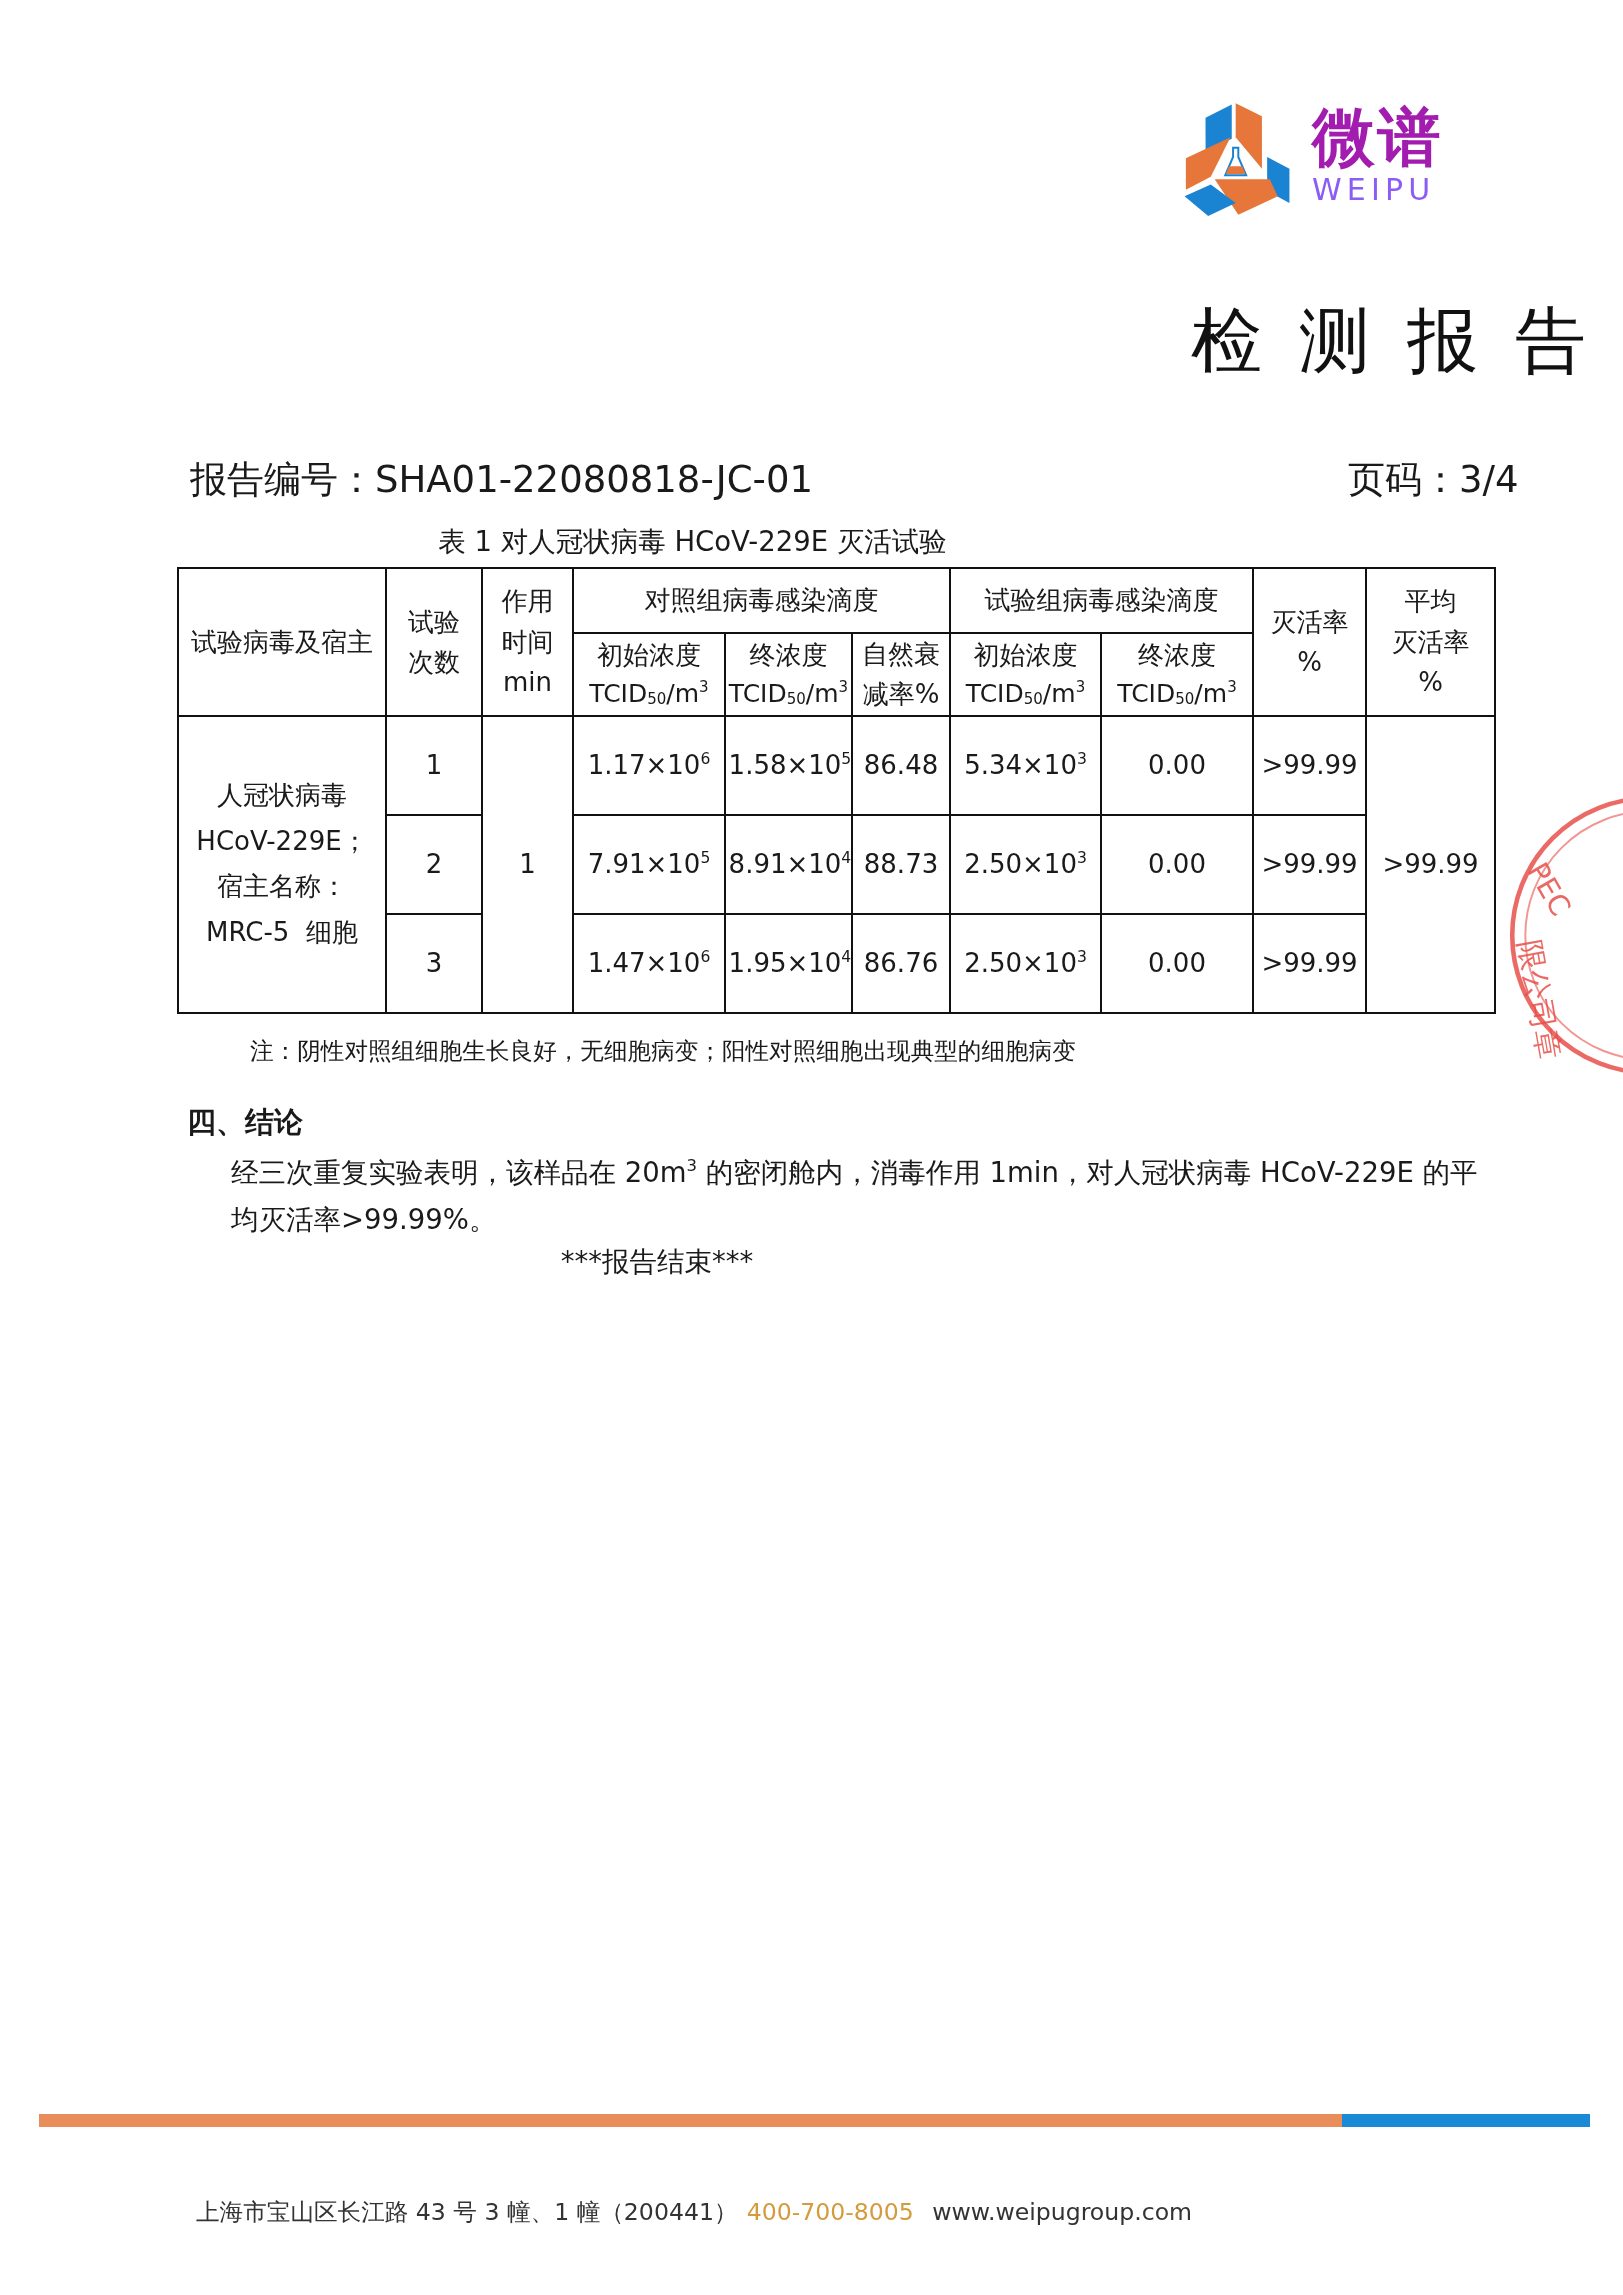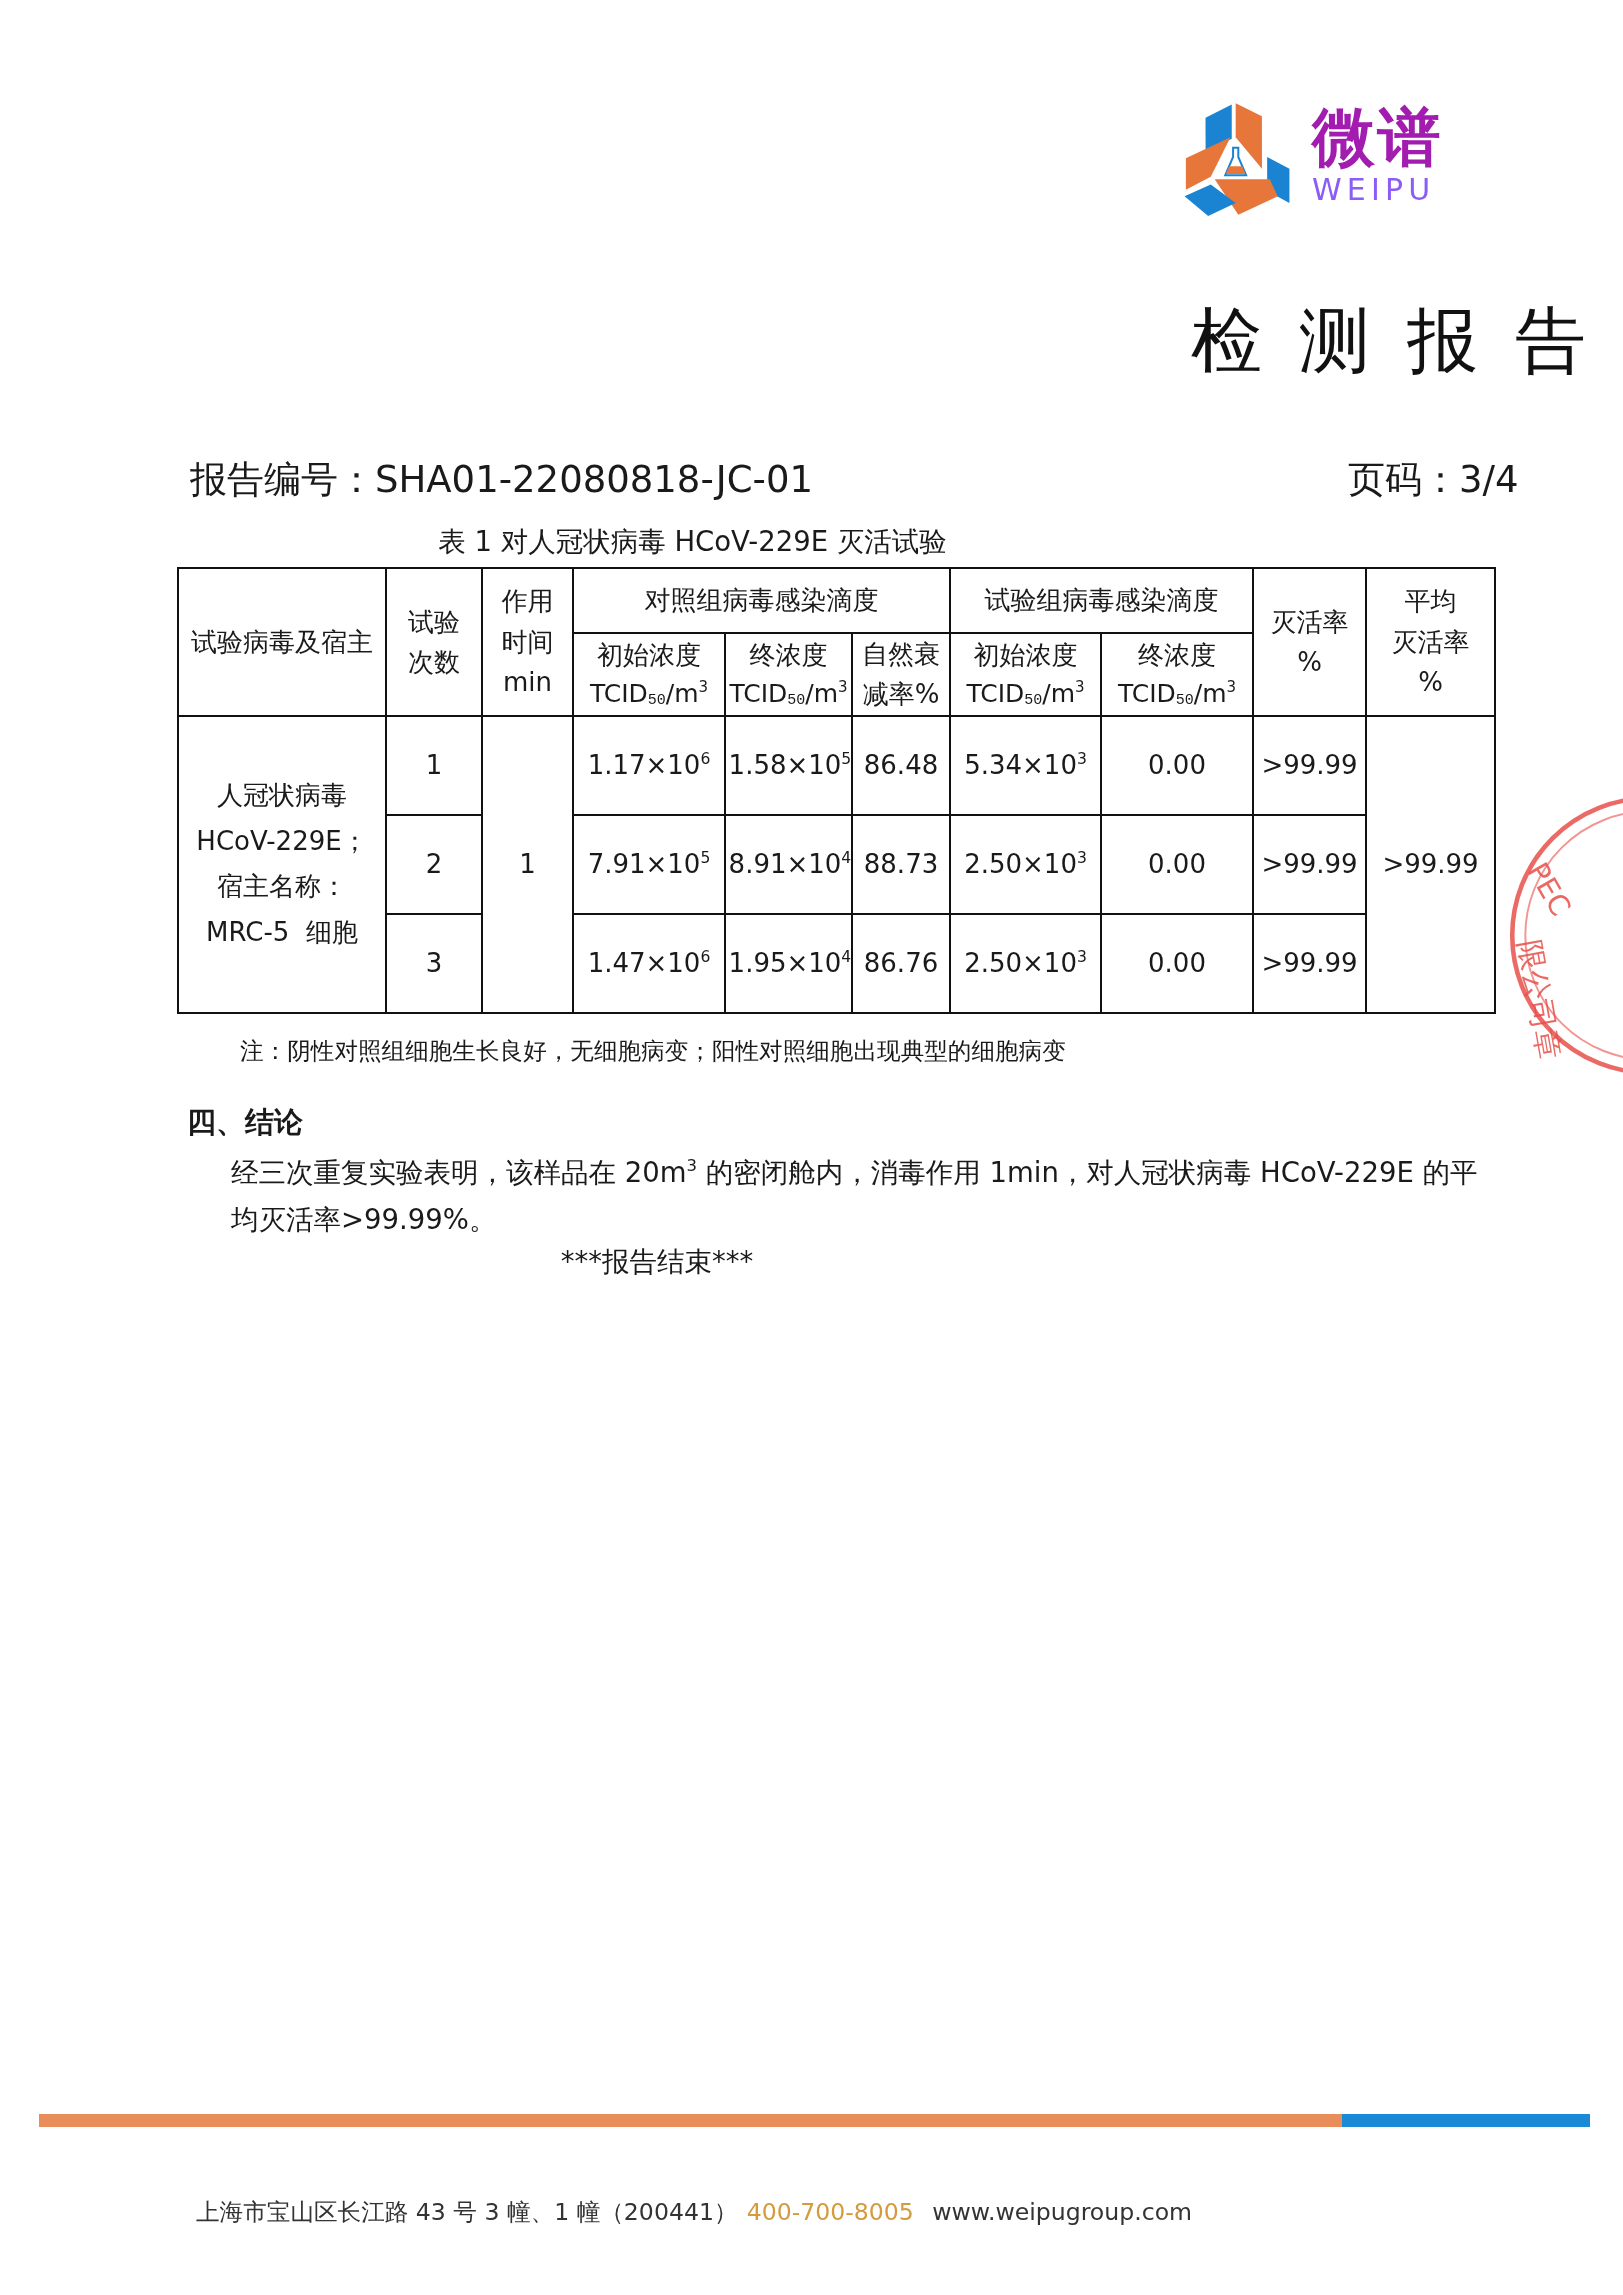--- a/index.html
+++ b/index.html
@@ -24,24 +24,24 @@
   .meta-right { left: 1348px; }
 
   .caption { left: 0; width: 1385px; top: 524px; text-align: center; font-size: 27.5px; }
 
   
   table.results { position: absolute; left: 177px; top: 567px; border-collapse: collapse;
                   table-layout: fixed; width: 1317px; }
   table.results td { border: 2px solid #111; text-align: center; vertical-align: middle;
                      font-size: 26px; line-height: 1.55; padding: 0 2.6px; }
   sup { font-size: 0.6em; vertical-align: 0.65em; line-height: 0; }
-  sub { font-size: 0.6em; vertical-align: -0.15em; line-height: 0; font-family: Liberation Mono, monospace; }
+  sub { font-size: 0.6em; vertical-align: -0.15em; line-height: 0; }
   .unit { font-size: 25px; white-space: nowrap; }
 
-  .note { left: 240px; top: 1035px; font-size: 23.6px; }
+  .note { left: 250px; top: 1035px; font-size: 23.6px; }
 
   .section-title { left: 187px; top: 1103px; font-size: 29px; font-weight: bold; }
   .conclusion { left: 231px; top: 1149px; width: 1257px; font-size: 27.5px; line-height: 47px; }
 
   .end-mark { left: 0; width: 1314px; top: 1244px; text-align: center; font-size: 27.5px; }
 
   
   .stamp { left: 1499px; top: 772px; width: 275px; height: 327px; }
 
   

